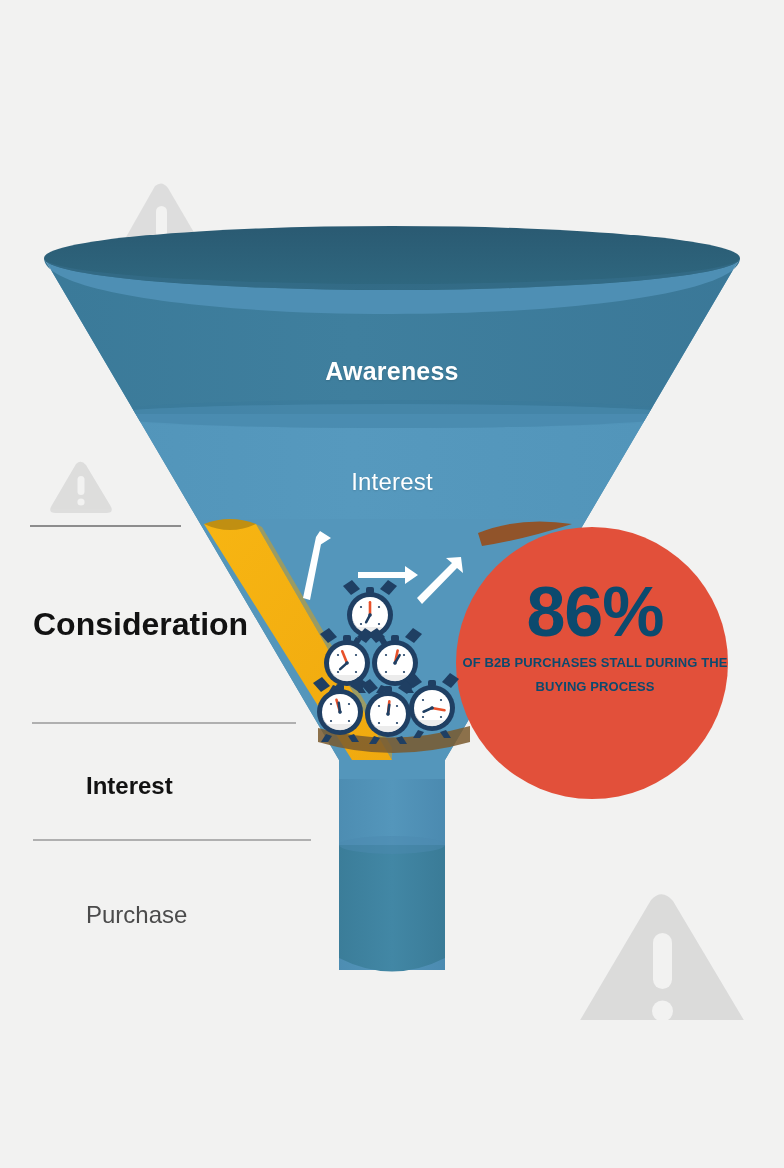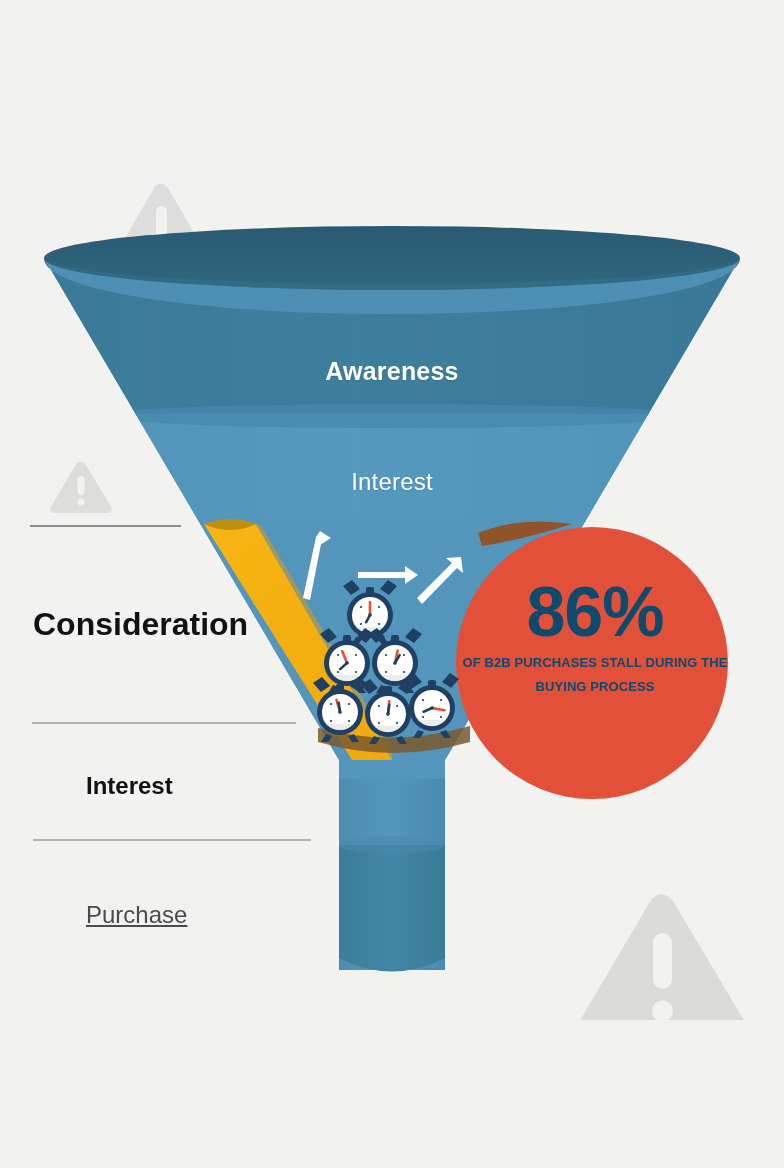--- a/index.html
+++ b/index.html
@@ -29,21 +29,21 @@
   #lbl-awareness{top:357px;font-size:25px;}
   #lbl-interest{top:468px;font-size:24px;font-weight:400;}
 
   .stage-label{
     position:absolute;
     white-space:nowrap;
     font-size:23px;
   }
   #lbl-consideration{left:33px;top:606px;font-weight:700;color:#121212;font-size:32px;}
   #lbl-decision{left:86px;top:772px;font-weight:700;color:#121212;font-size:24px;}
-  #lbl-purchase{left:86px;top:901px;font-weight:400;color:#4b4b4b;font-size:24px;text-decoration:underline;}
+  #lbl-purchase{left:86px;top:901px;font-weight:400;color:#4b4b4b;font-size:24px;}
 
   
   #badge-text{
     position:absolute;
     left:452px;top:575px;
     width:286px;
     text-align:center;
     color:#0c4a6e;
     pointer-events:none;
   }

